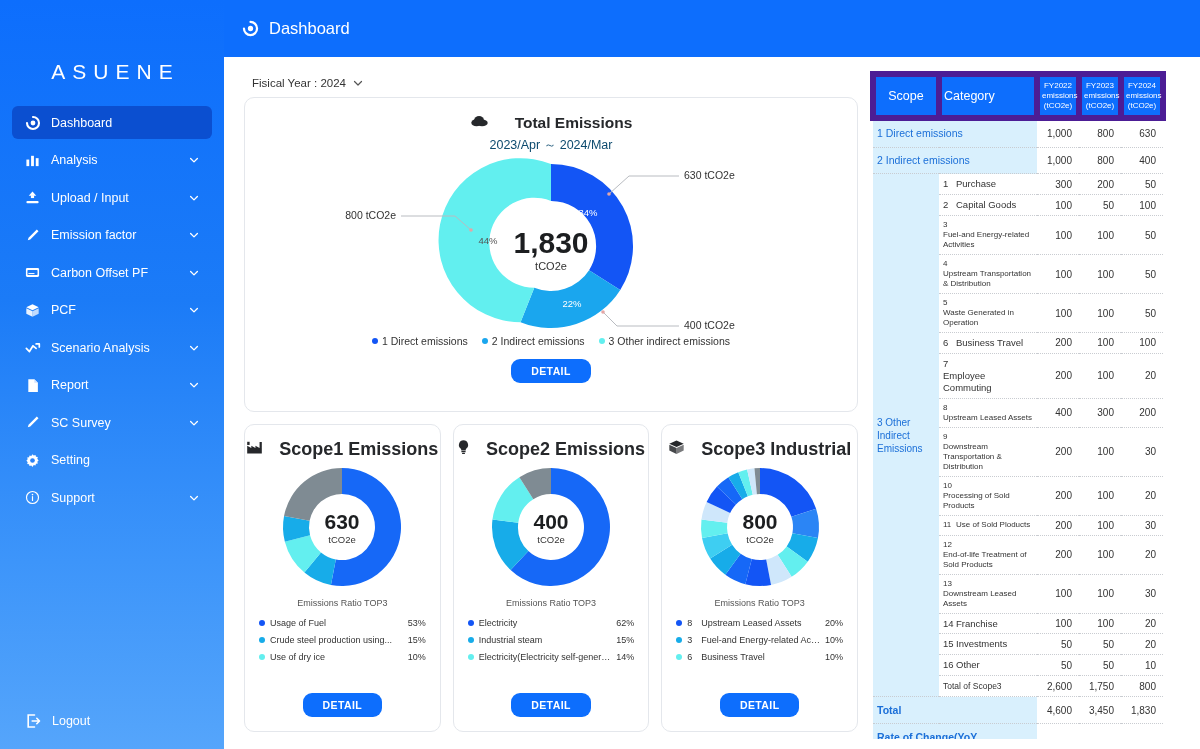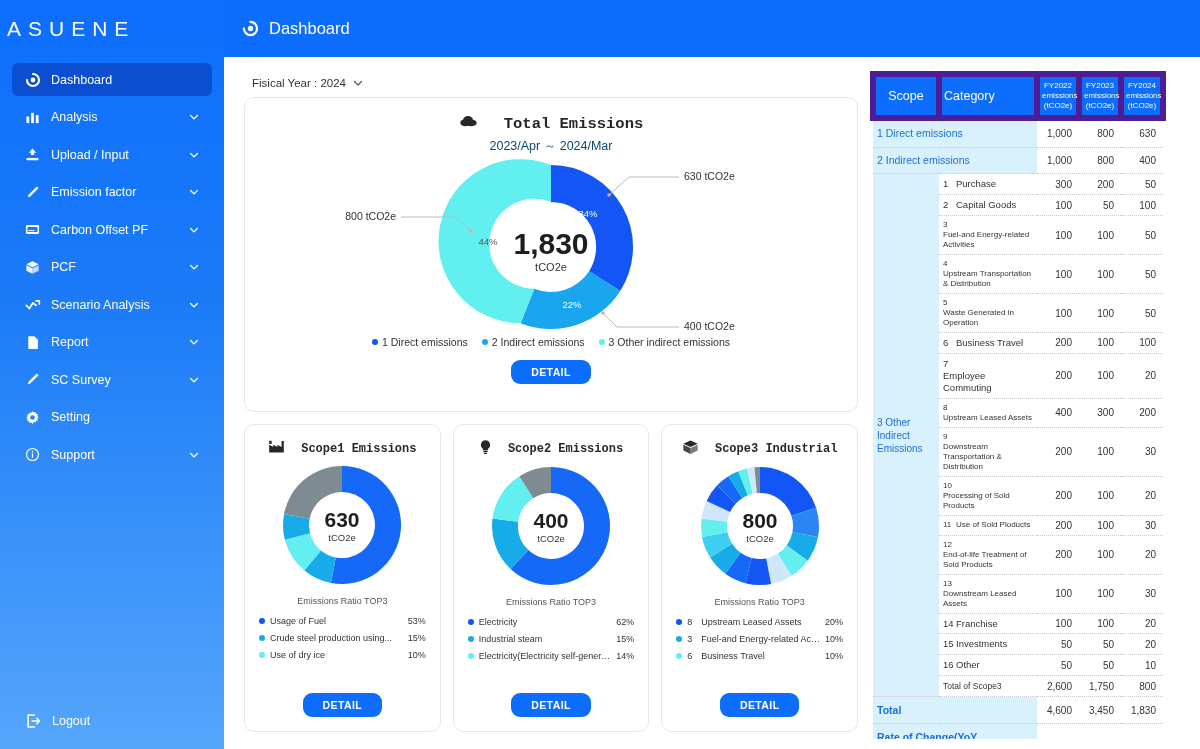--- a/index.html
+++ b/index.html
@@ -12,21 +12,21 @@
   .app { display: flex; width: 1200px; height: 749px; }
 
   
   .sidebar {
     width: 224px; height: 749px; flex: 0 0 224px;
     background: linear-gradient(180deg, #0d6efd 0%, #1b7bf7 40%, #3d95fa 75%, #55a5fb 100%);
     position: relative;
     color: #fff;
   }
   .brand {
-    height: 57px; display: flex; align-items: center; justify-content: flex-start;
+    height: 57px; display: flex; align-items: center; justify-content: center; margin-top: 43px;
   }
   .brand-text {
     font-size: 21px; letter-spacing: 7px; font-weight: 400; color: #fff;
     padding-left: 7px;
   }
   .nav { padding: 6px 12px 0 12px; }
   .nav-item {
     height: 33px; display: flex; align-items: center; gap: 10px;
     padding: 0 12px; border-radius: 6px; margin-bottom: 4.5px;
     cursor: pointer; position: relative;
@@ -63,21 +63,21 @@
   .fy-row { display: flex; align-items: center; gap: 6px; height: 23px; padding-left: 8px; }
   .fy-label { font-size: 11.5px; color: #333; }
   .fy-chev { width: 13px; height: 13px; display:flex; align-items:center; justify-content:center;}
 
   .card {
     background: #fff; border: 1px solid #e4e7ec; border-radius: 10px;
   }
   .card-total { height: 315px; margin-top: 3px; position: relative; }
   .card-title {
     display: flex; align-items: center; justify-content: center; gap: 26px;
-    padding-top: 16px; font-size: 15.5px; font-weight: bold; color: #26282b; font-family: Liberation Mono, monospace;
+    padding-top: 16px; font-size: 15.5px; font-weight: bold; color: #26282b;
   }
   .period { text-align: center; font-size: 12.5px; color: #0c4a6e; margin-top: 5px; }
 
   .donut-wrap { position: relative; width: 100%; height: 172px; margin-top: 3px; }
   .donut-big { position: absolute; left: 50%; top: 0; transform: translateX(-50%); }
 
   .legend {
     display: flex; justify-content: center; gap: 14px; margin-top: 6px;
     font-size: 10.5px; color: #333;
   }
@@ -88,21 +88,21 @@
   .detail-btn {
     background: #0d6efd; color: #fff; border: none; border-radius: 9px;
     font-size: 10.5px; font-weight: bold; letter-spacing: .4px;
     padding: 6px 20px; cursor: pointer; font-family: "Liberation Sans", sans-serif;
   }
 
   .scope-row { display: flex; gap: 12px; margin-top: 12px; }
   .scope-card { width: 180px; flex: 1; height: 308px; position: relative; }
   .scope-title {
     display: flex; align-items: center; justify-content: center; gap: 16px;
-    padding-top: 14px; font-size: 12px; font-weight: bold; color: #26282b; font-family: Liberation Mono, monospace;
+    padding-top: 14px; font-size: 18px; font-weight: bold; color: #26282b;
   }
   .scope-donut { display: flex; justify-content: center; margin-top: 6px; }
   .ratio-title { text-align: center; font-size: 9px; color: #555; margin-top: 10px; }
   .ratio-list { padding: 0 14px; margin-top: 6px; }
   .ratio-item {
     display: flex; align-items: center; font-size: 9px; color: #333;
     height: 17px; gap: 5px;
   }
   .ratio-idx { width: 9px; text-align: left; color:#333; }
   .ratio-name { flex: 1; overflow: hidden; text-overflow: ellipsis; white-space: nowrap; }

